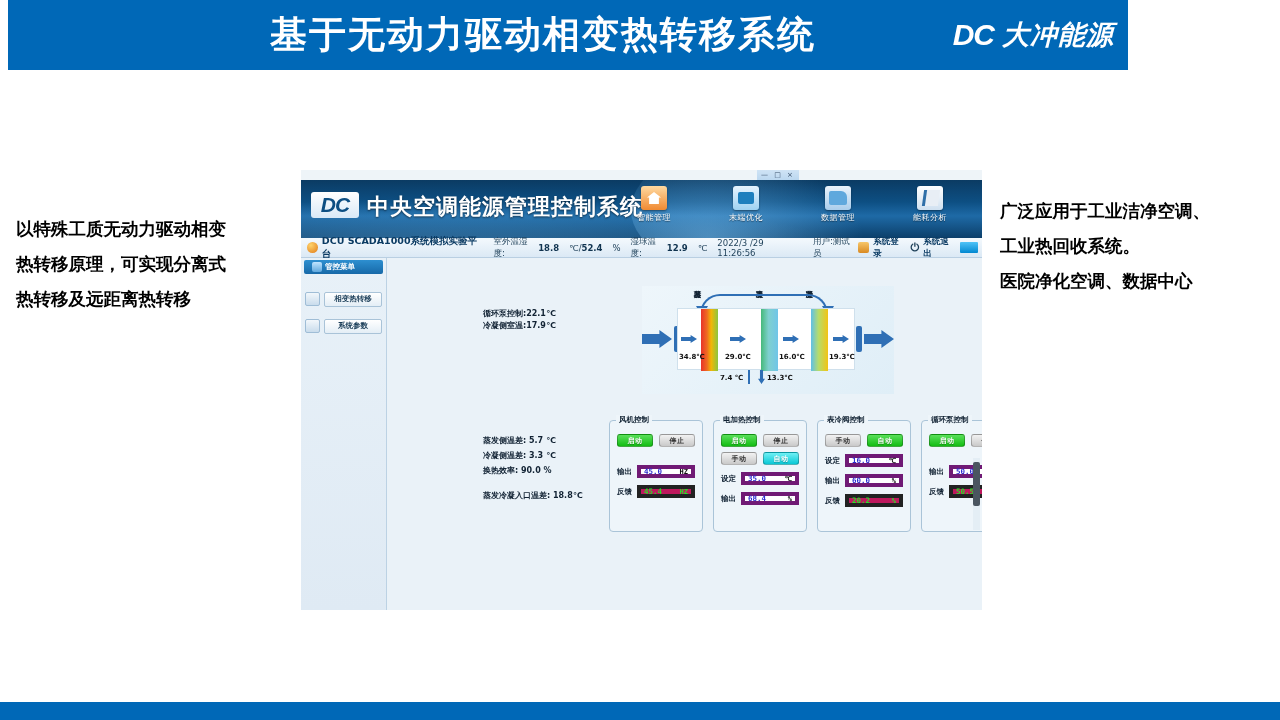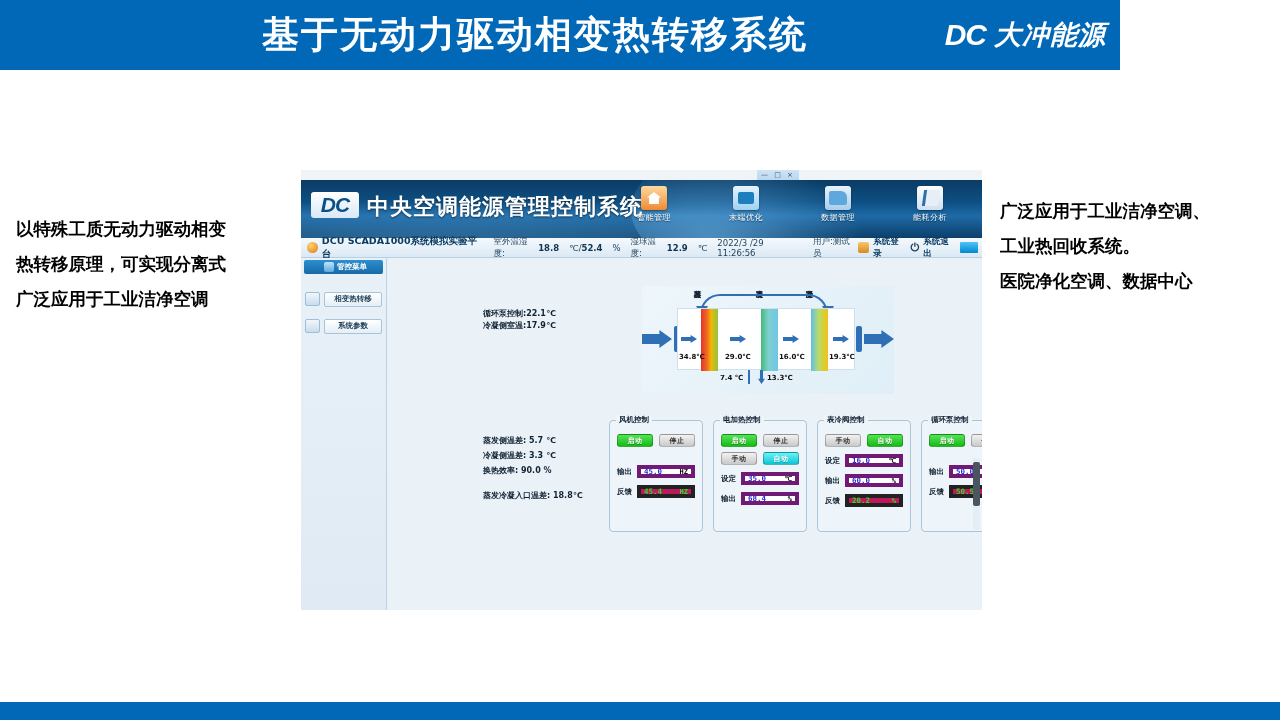--- a/index.html
+++ b/index.html
@@ -4,21 +4,21 @@
 <style>
   * { box-sizing: border-box; margin:0; padding:0; }
   html,body { width:1280px; height:720px; overflow:hidden; }
   body {
     font-family: "Liberation Sans", "DejaVu Sans", sans-serif;
     background:#ffffff;
     position:relative;
   }
   
   .banner{
-    position:absolute; left:0; top:0; width:1120px; height:70px;
+    position:absolute; left:8px; top:0; width:1120px; height:70px;
     background:#0068b7;
   }
   .banner-title{
     position:absolute; left:0; top:0; width:1070px; height:70px;
     display:flex; align-items:center; justify-content:center;
     color:#ffffff; font-size:37px; font-weight:bold; letter-spacing:2px;
     font-family:"DejaVu Sans","Liberation Sans",sans-serif;
   }
   .banner-logo{
     position:absolute; right:14px; top:14px; height:42px;
@@ -118,21 +118,21 @@
   .st-chip{width:18px;height:11px;background:linear-gradient(#4fc3f7,#0288d1);border-radius:1px;}
 
   .scada-body{position:absolute; left:0; top:88px; width:681px; height:352px; background:#eaf2f8;}
   .sidebar{
     position:absolute; left:0; top:0; width:86px; height:352px;
     background:linear-gradient(180deg,#e8f1f8,#dfeaf4); border-right:1px solid #bcd2e4;
   }
   .sb-head{
     margin:2px 3px 16px 3px; height:14px; border-radius:2px;
     background:linear-gradient(#2d8fd0,#1769a8);
-    display:flex; align-items:center; gap:3px; padding-left:20px;
+    display:flex; align-items:center; gap:3px; padding-left:8px;
   }
   .sb-head-ico{width:10px;height:10px;border-radius:2px;background:linear-gradient(#bfe4ff,#5fa8dd);}
   .sb-head-txt{color:#fff;font-size:7.5px;font-weight:bold;}
   .sb-item{
     margin:9px 4px 0 4px; height:18px; display:flex; align-items:center; gap:4px;
   }
   .sb-ico{width:15px;height:14px;border-radius:2px;
     background:linear-gradient(#f2f7fb,#c9dcec); border:1px solid #9fbdd6;}
   .sb-btn{
     flex:1; height:15px; border:1px solid #a9c3d8; border-radius:2px;
@@ -224,21 +224,21 @@
   <div class="banner-logo">
     <span class="logo-dc">DC</span>
     <span class="logo-cn">大冲能源</span>
   </div>
 </div>
 <div class="banner-sep"></div>
 
 <div class="caption left">
   <div>以特殊工质无动力驱动相变</div>
   <div>热转移原理，可实现分离式</div>
-  <div>广泛应用于工业洁净空调</div>
+  <div>热转移及远距离热转移</div>
 </div>
 
 <div class="caption right">
   <div>广泛应用于工业洁净空调、</div>
   <div>工业热回收系统。</div>
   <div>医院净化空调、数据中心</div>
 </div>
 
 <div class="scada">
 

